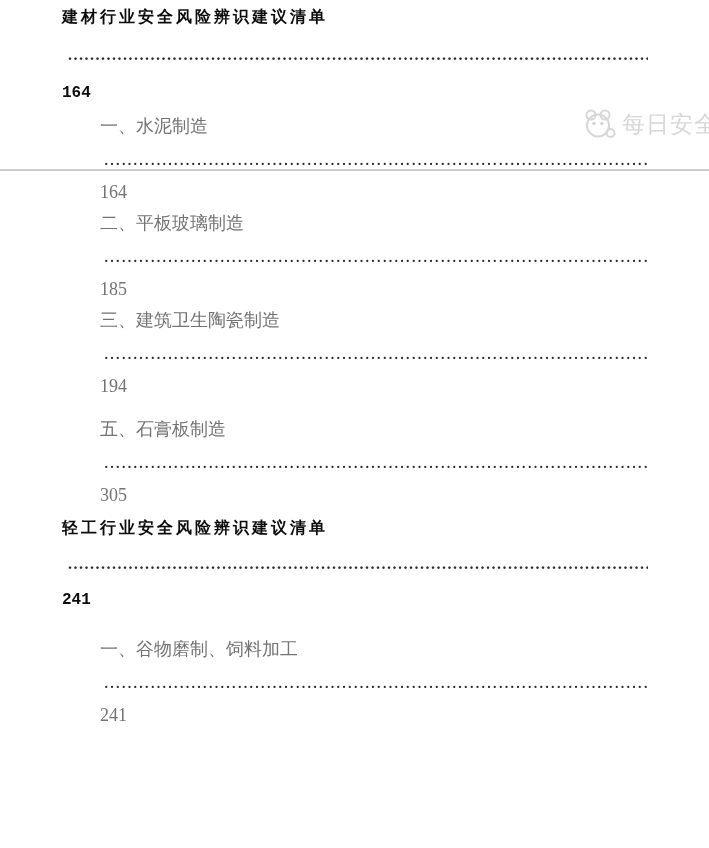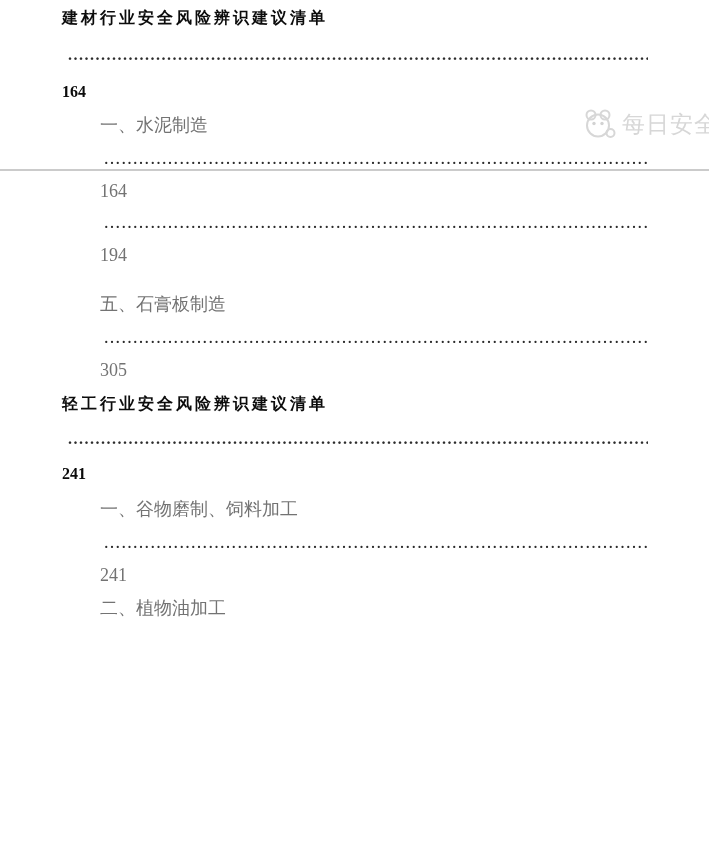--- a/index.html
+++ b/index.html
@@ -18,21 +18,21 @@
     padding: 0 58px 0 62px;
   }
   
   .toc-row {
     display: flex;
     flex-wrap: wrap;
     align-items: baseline;
     row-gap: 13px;
   }
   .toc-row.heading {
-    font-family: Liberation Serif, serif;
+    font-family: Liberation Mono, monospace;
     font-weight: 700;
     font-size: 16px;
     line-height: 24px;
     color: #0c0c0c;
   }
   .toc-row.heading .title { letter-spacing: 3px; }
   .toc-row.heading .leader { margin: 0 3px 0 6px; }
   .toc-row.heading .leader::after {
     font-family: "Liberation Serif", serif;
     font-weight: 700;
@@ -55,22 +55,22 @@
   .leader::after {
     content: "..................................................................................................................................................................................................................................";
     letter-spacing: 1.3px;
   }
   .page-num { flex: 0 0 auto; }
   
   #sec0 .toc-row.heading { margin-top: 6px; }
   #sec1 .toc-row.heading { margin-top: 12px; gap: 11px; }
   .items { margin-left: 38px; }
   .items[data-items="0"] .toc-row.item { margin-top: 11px; }
-  .items[data-items="0"] .toc-row.item.after-break { margin-top: 29px; }
-  .items[data-items="1"] .toc-row.item { margin-top: 13px; align-items: flex-end; }
+  .items[data-items="0"] .toc-row.item.after-break { margin-top: 23px; }
+  .items[data-items="1"] .toc-row.item { margin-top: 27px; align-items: flex-end; }
   
   .page-divider {
     position: absolute;
     left: 0;
     top: 163px;
     width: 709px;
     height: 2px;
     background: #cbcbcb;
   }
   
@@ -105,20 +105,26 @@
       <span class="leader"></span>
       <span class="page-num">164</span>
     </div>
     <div class="items" data-items="0">
         <div class="toc-row item">
           <span class="title">一、水泥制造</span>
           <span class="leader"></span>
           <span class="page-num">164</span>
         </div>
         <div class="toc-row item">
+          <span class="title">二、平板玻璃制造</span>
+          <span class="leader"></span>
+          <span class="page-num">185</span>
+        </div>
+        <div class="toc-row item">
+          <span class="title">三、建筑卫生陶瓷制造</span>
           <span class="leader"></span>
           <span class="page-num">194</span>
         </div>
         <div class="toc-row item after-break">
           <span class="title">五、石膏板制造</span>
           <span class="leader"></span>
           <span class="page-num">305</span>
         </div>
       </div>
   </section>
@@ -128,23 +134,20 @@
       <span class="title">轻工行业安全风险辨识建议清单</span>
       <span class="leader"></span>
       <span class="page-num">241</span>
     </div>
     <div class="items" data-items="1">
         <div class="toc-row item">
           <span class="title">一、谷物磨制、饲料加工</span>
           <span class="leader"></span>
           <span class="page-num">241</span>
         </div>
-        <div class="toc-row item">
-          <span class="title">二、植物油加工</span>
-        </div>
       </div>
   </section>
 
   <div class="watermark">
     <svg width="36" height="33" viewBox="0 0 36 33">
       <g fill="none" stroke="#d7d7d7" stroke-width="2">
         <circle cx="10" cy="7" r="4.5"></circle>
         <circle cx="24" cy="7" r="4.5"></circle>
         <circle cx="17" cy="17.5" r="11"></circle>
         <circle cx="29.5" cy="25" r="4"></circle>

